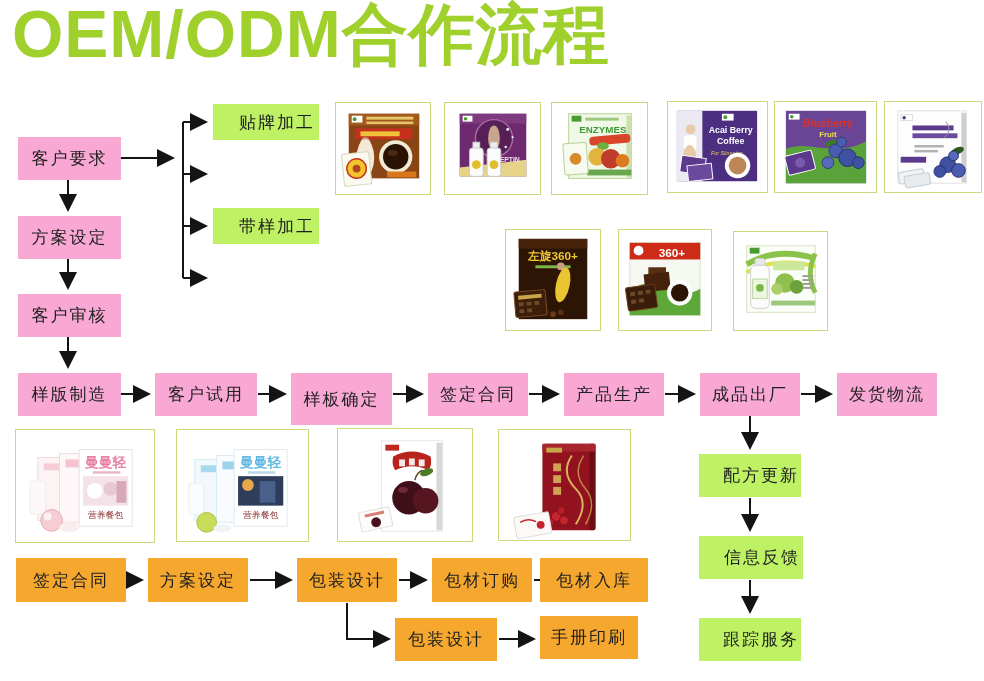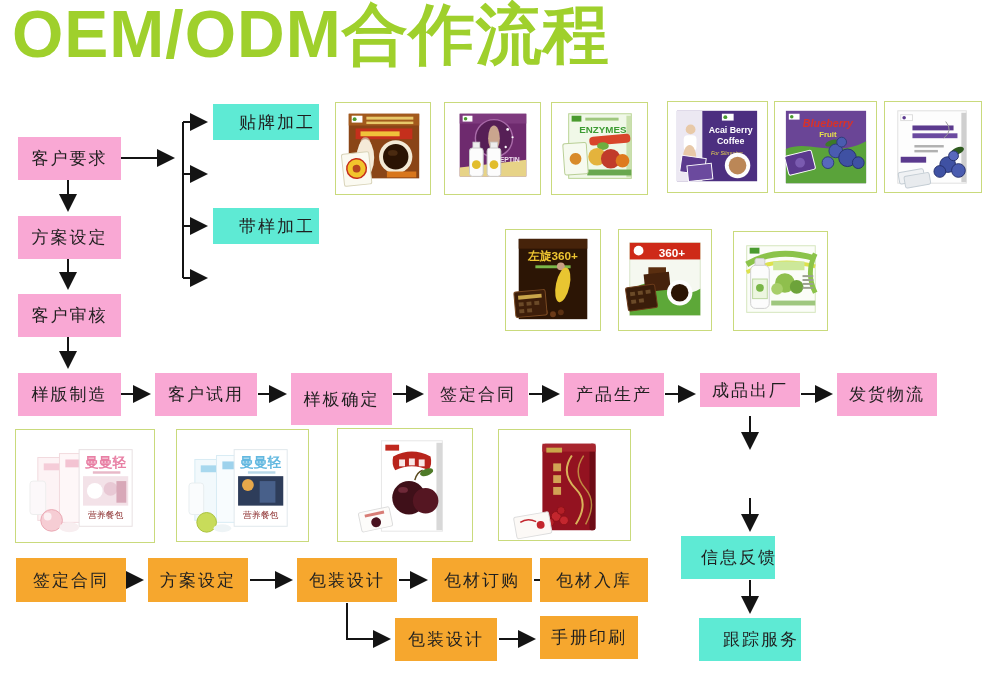--- a/index.html
+++ b/index.html
@@ -3,21 +3,21 @@
 <meta charset="utf-8">
 <style>
   html,body{margin:0;padding:0;background:#ffffff;}
   #canvas{position:relative;width:984px;height:681px;background:#ffffff;
           font-family:"Liberation Sans",sans-serif;overflow:hidden;}
   #title{position:absolute;left:12px;top:-10px;font-size:66px;font-weight:800;
          letter-spacing:1px;color:#9fd02c;white-space:nowrap;}
   .box{position:absolute;display:flex;align-items:center;justify-content:center;
        font-size:17px;color:#1f1f1f;letter-spacing:2px;white-space:nowrap;box-sizing:border-box;}
   .green{background:#f9a8d4;}
-  .blue{background:#5eead4;padding-left:22px;}
+  .blue{background:#bef264;padding-left:22px;}
   .orange{background:#f6a72e;}
   .product{position:absolute;background:#ffffff;border:1px solid #c9da7c;box-sizing:border-box;}
   .product svg{display:block;width:100%;height:100%;}
   #connectors{position:absolute;left:0;top:0;pointer-events:none;}
   svg text{font-family:"Liberation Sans",sans-serif;}
 </style>
 </head>
 <body>
 
 <div id="canvas">
@@ -69,24 +69,25 @@
   <div class="box green" style="left:18px;top:294px;width:103px;height:43px">客户审核</div>
 
   <div class="box blue" style="left:213px;top:104px;width:106px;height:36px">贴牌加工</div>
   <div class="box blue" style="left:213px;top:208px;width:106px;height:36px">带样加工</div>
 
   <div class="box green" style="left:18px;top:373px;width:103px;height:43px">样版制造</div>
   <div class="box green" style="left:155px;top:373px;width:102px;height:43px">客户试用</div>
   <div class="box green" style="left:291px;top:373px;width:101px;height:52px">样板确定</div>
   <div class="box green" style="left:428px;top:373px;width:100px;height:43px">签定合同</div>
   <div class="box green" style="left:564px;top:373px;width:100px;height:43px">产品生产</div>
-  <div class="box green" style="left:700px;top:373px;width:100px;height:34px">成品出厂</div>
+  <div class="box green" style="left:700px;top:373px;width:100px;height:43px">成品出厂</div>
   <div class="box green" style="left:837px;top:373px;width:100px;height:43px">发货物流</div>
 
-  <div class="box blue" style="left:681px;top:536px;width:94px;height:43px">信息反馈</div>
+  <div class="box blue" style="left:699px;top:454px;width:102px;height:43px">配方更新</div>
+  <div class="box blue" style="left:699px;top:536px;width:104px;height:43px">信息反馈</div>
   <div class="box blue" style="left:699px;top:618px;width:102px;height:43px">跟踪服务</div>
 
   <div class="box orange" style="left:16px;top:558px;width:110px;height:44px">签定合同</div>
   <div class="box orange" style="left:148px;top:558px;width:100px;height:44px">方案设定</div>
   <div class="box orange" style="left:297px;top:558px;width:100px;height:44px">包装设计</div>
   <div class="box orange" style="left:432px;top:558px;width:100px;height:44px">包材订购</div>
   <div class="box orange" style="left:540px;top:558px;width:108px;height:44px">包材入库</div>
   <div class="box orange" style="left:395px;top:618px;width:102px;height:43px">包装设计</div>
   <div class="box orange" style="left:540px;top:616px;width:98px;height:43px">手册印刷</div>
 

